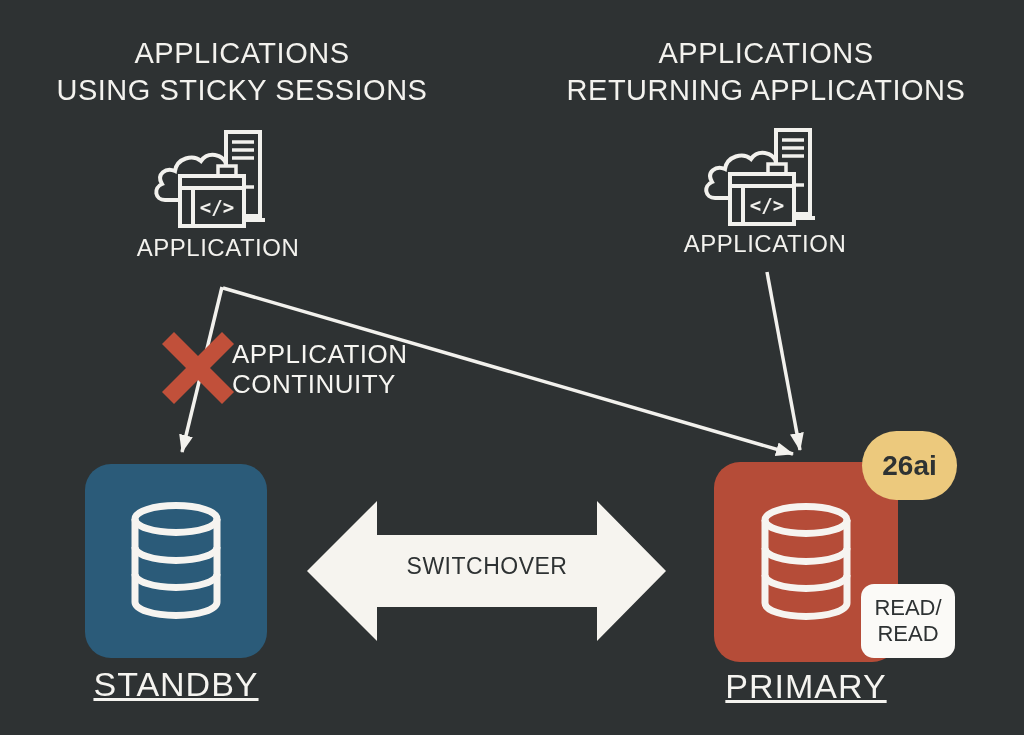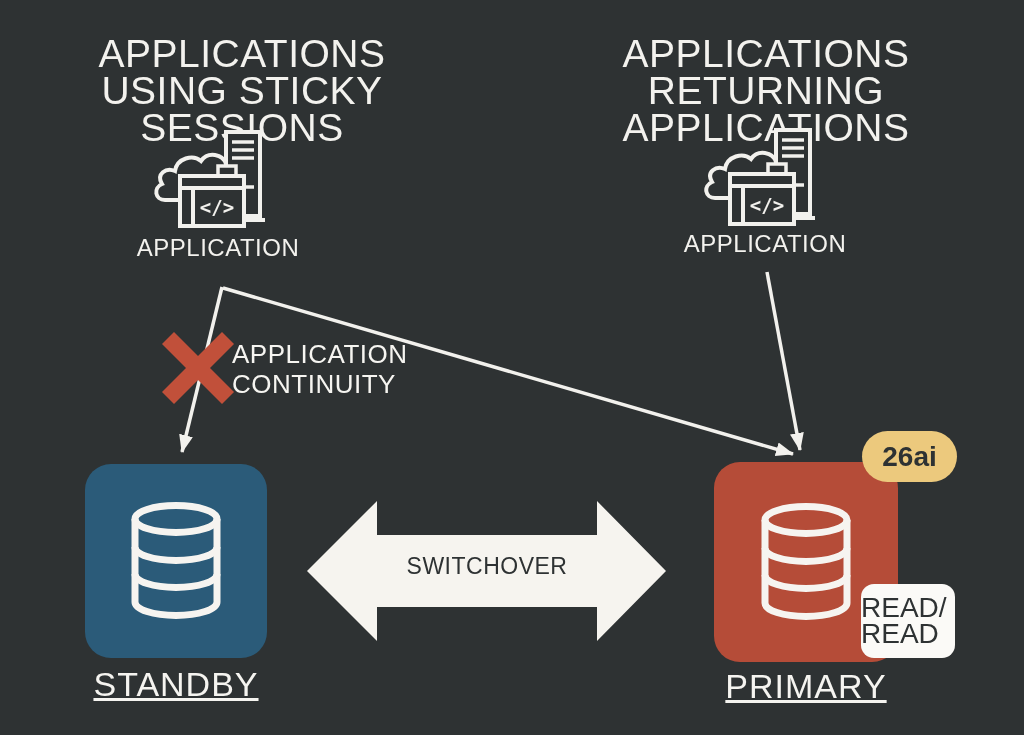--- a/index.html
+++ b/index.html
@@ -13,21 +13,21 @@
     background: #2e3233;
     overflow: hidden;
     margin: 0 auto;
   }
 
   .heading {
     position: absolute;
     width: 440px;
     text-align: center;
     color: #f3f2ee;
-    font-size: 39px;
+    font-size: 29px;
     line-height: 37px;
     letter-spacing: 0.5px;
   }
   .heading-left  { left: 22px;  top: 35px; }
   .heading-right { left: 546px; top: 35px; }
 
   .app-icon { position: absolute; width: 118px; height: 102px; }
   .app-icon-left  { left: 152px; top: 128px; }
   .app-icon-right { left: 702px; top: 126px; }
 
@@ -90,42 +90,43 @@
     width: 300px;
     text-align: center;
     color: #2e3233;
     font-size: 23px;
     letter-spacing: 0.5px;
   }
 
   .version-badge {
     position: absolute;
     left: 862px; top: 431px;
-    width: 95px; height: 51px;
+    width: 95px; height: 69px;
     background: #ecc97d;
     border-radius: 35px;
     display: flex;
     align-items: center;
     justify-content: center;
     color: #2e3233;
     font-size: 28px;
     font-weight: bold;
   }
 
   .mode-badge {
     position: absolute;
     left: 861px; top: 584px;
     width: 94px; height: 74px;
     background: #fbfaf7;
     border-radius: 13px;
     display: flex;
     flex-direction: column;
+    align-items: center;
     justify-content: center;
     color: #2e3233;
-    font-size: 28px;
+    font-size: 22px;
     line-height: 26px;
   }
 </style>
 </head>
 <body>
 
 <div class="canvas">
 
   <div class="heading heading-left">
     <div>APPLICATIONS</div>

